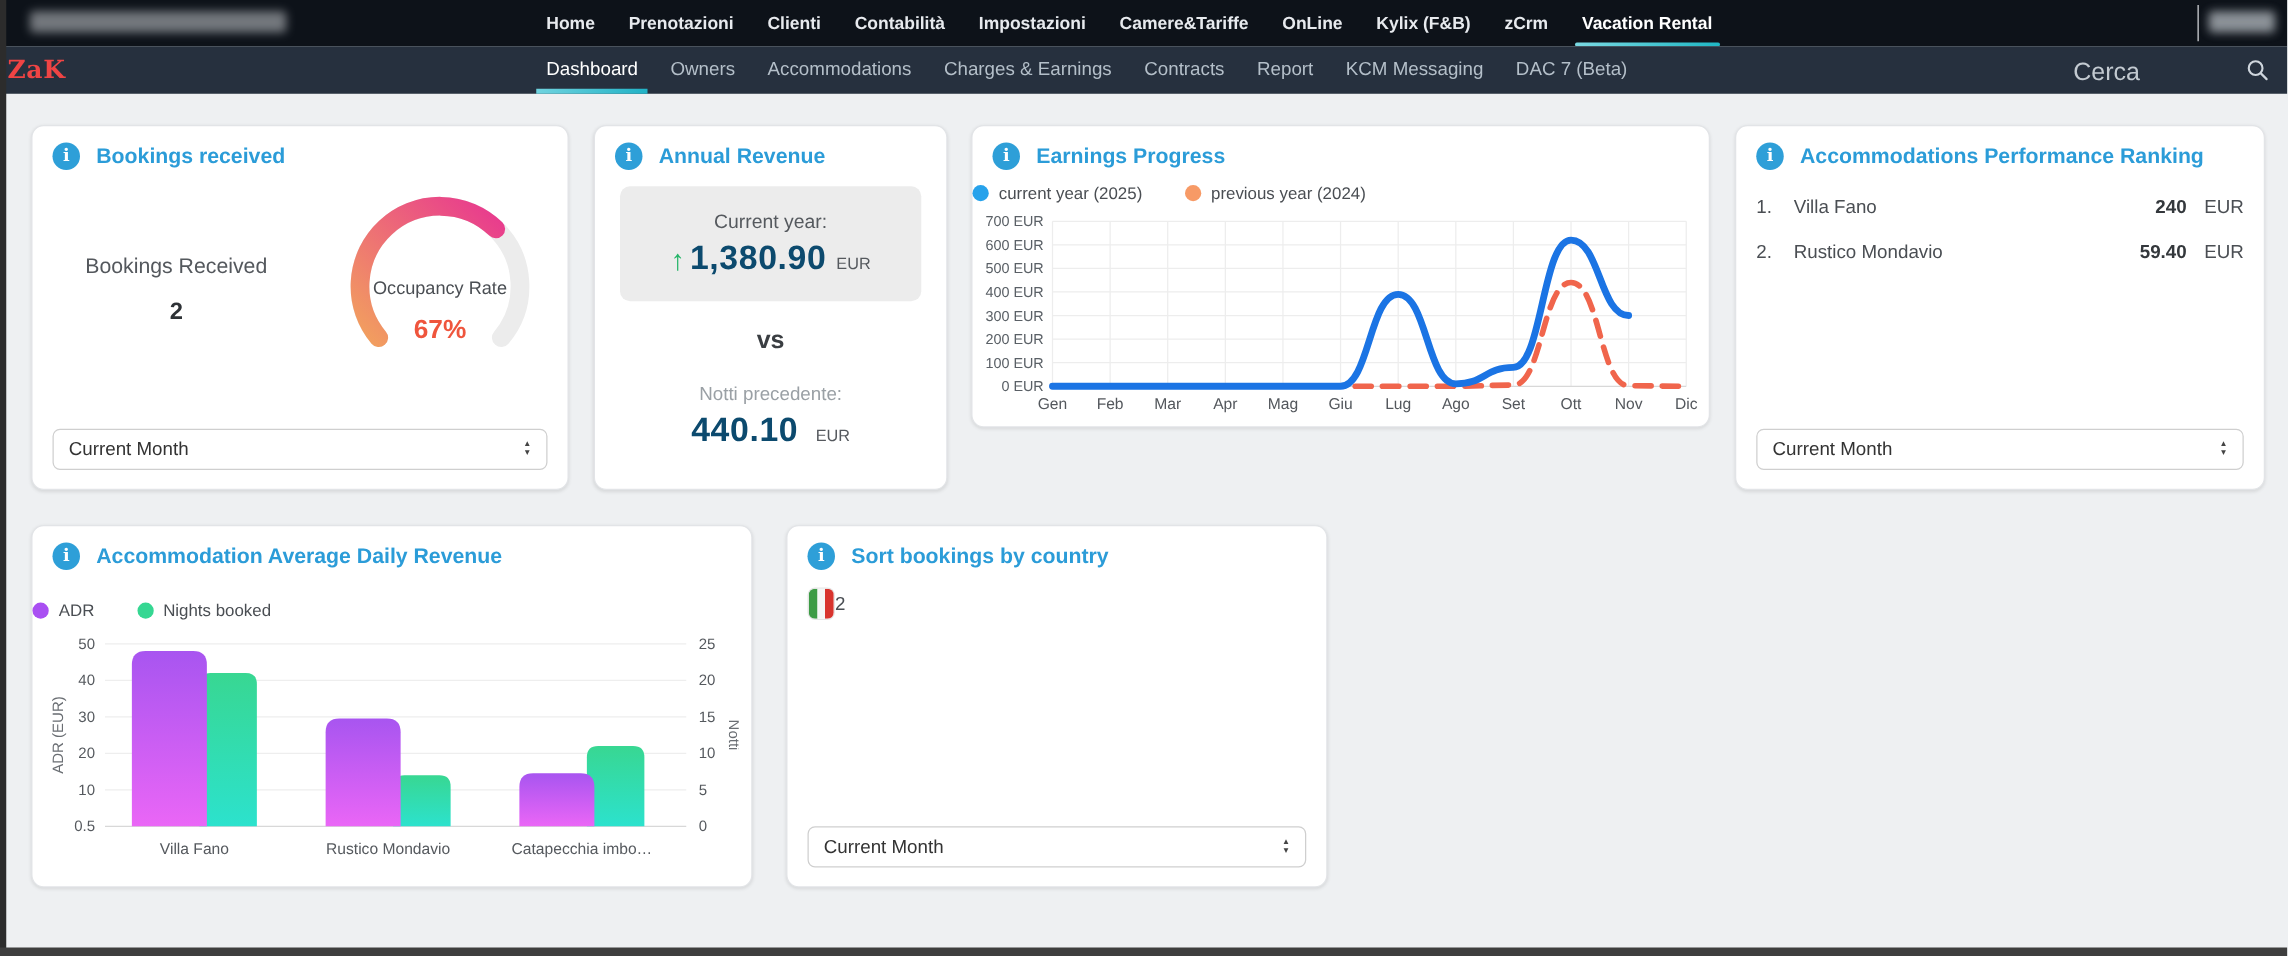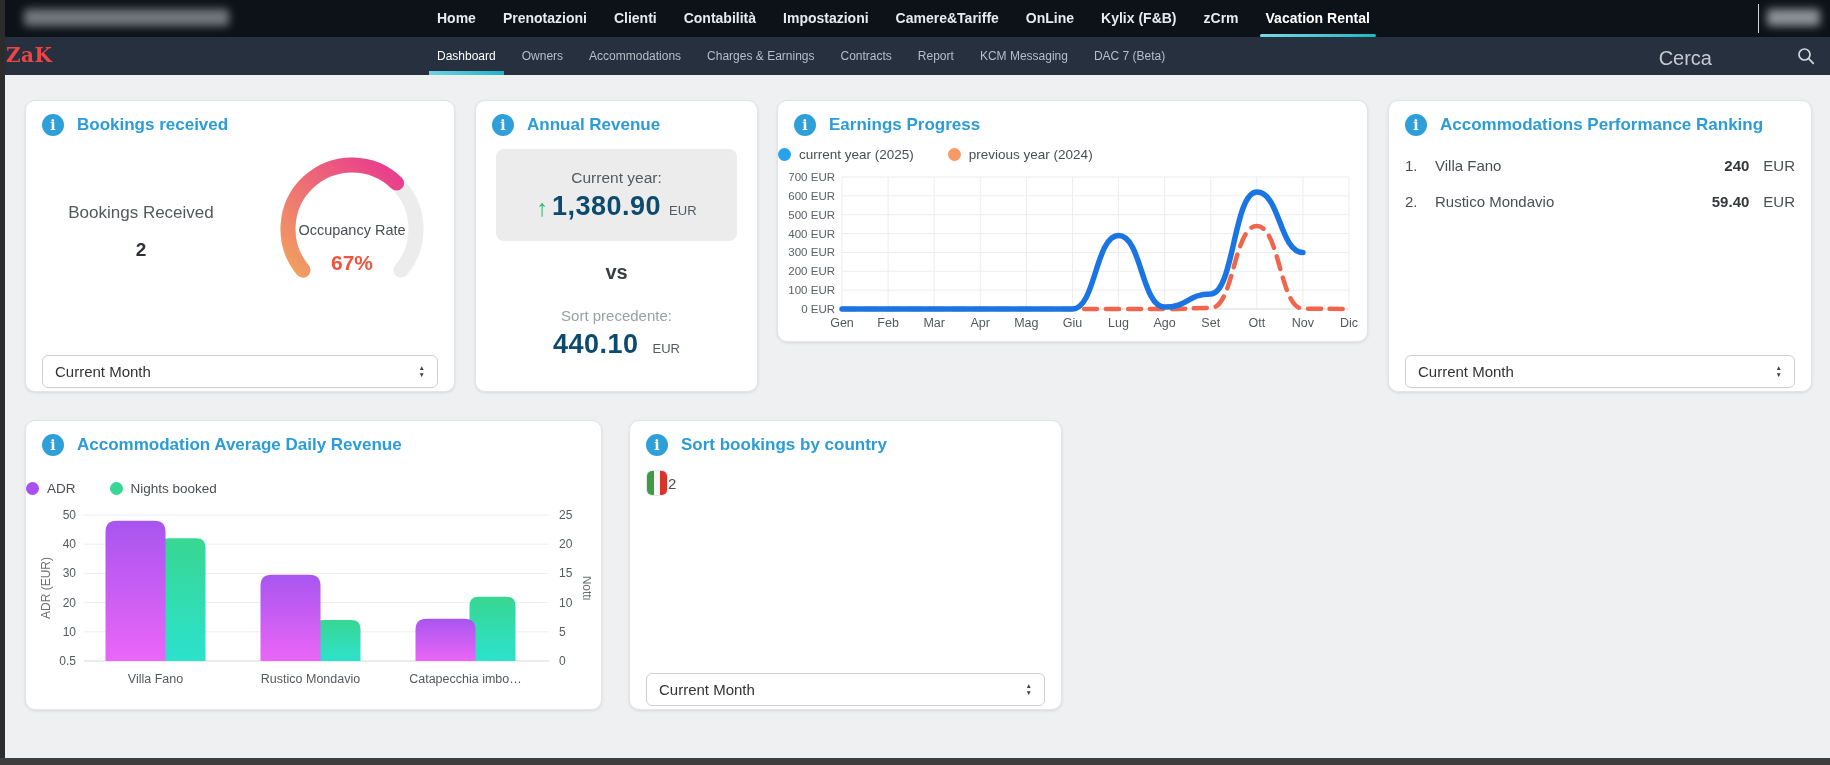--- a/index.html
+++ b/index.html
@@ -16,21 +16,21 @@
       background:linear-gradient(90deg,#7ad9e2,#1fb7c4); border-radius:2px; }
   .redact { filter:blur(4px); border-radius:3px; }
   .redact-brand { position:absolute; left:24px; top:9px; width:205px; height:17px; background:#8d9196; opacity:.8; }
   .redact-user { position:absolute; left:1767px; top:9px; width:53px; height:17px; background:#9aa0a6; opacity:.9; }
   .topnav-divider { position:absolute; left:1758px; top:4px; width:1px; height:29px; background:#e9ecef; opacity:.9; }
 
   
   .subnav { position:absolute; left:0; top:37px; width:1830px; height:38px; background:#26303e; z-index:5; }
   .logo { position:absolute; left:6px; top:6px; color:#ef4444; font-family:"DejaVu Serif","Liberation Serif",serif; font-size:20px; font-weight:700; letter-spacing:.5px; }
   .subnav-items { position:absolute; left:437px; top:0; height:38px; display:flex; gap:26px; align-items:center; }
-  .subnav-item { color:#b4bfc9; font-size:12px; white-space:nowrap; position:relative; height:38px; line-height:38px; cursor:pointer; }
+  .subnav-item { color:#b4bfc9; font-size:15px; white-space:nowrap; position:relative; height:38px; line-height:38px; cursor:pointer; }
   .subnav-item.active { color:#ffffff; }
   .subnav-item.active::after { content:""; position:absolute; left:-8px; right:-8px; bottom:0; height:4px;
       background:linear-gradient(90deg,#6fd3df,#21b2c6); }
   .search-label { position:absolute; right:118px; top:10px; color:#c3cad1; font-size:20px; }
   .search-icon { position:absolute; right:14px; top:9px; width:20px; height:20px; cursor:pointer; }
 
   
   .left-strip { position:absolute; left:0; top:0; width:5px; height:765px; background:#2c2c2c; z-index:9; }
   .bottom-strip { position:absolute; left:0; bottom:0; width:1830px; height:7px; background:#3e3e3e; z-index:9; }
 
@@ -44,21 +44,21 @@
   #card-adr      { left:25px; top:420px; width:577px; height:290px; }
   #card-country  { left:629px; top:420px; width:433px; height:290px; }
 
   .card-head { position:absolute; left:16px; top:13px; display:flex; align-items:center; gap:13px; }
   .info-icon { width:22px; height:22px; border-radius:50%; background:#2e9fd8; color:#ffffff;
                font-family:"DejaVu Serif","Liberation Serif",serif; font-weight:700; font-size:14px;
                display:flex; align-items:center; justify-content:center; flex:0 0 auto; }
   .card-title { color:#2b9cd8; font-size:17px; font-weight:700; white-space:nowrap; }
 
   
-  .select { position:absolute; left:16px; right:16px; bottom:3px; height:33px; border:1px solid #cfcfcf;
+  .select { position:absolute; left:16px; right:16px; bottom:15px; height:33px; border:1px solid #cfcfcf;
             border-radius:6px; background:#fff; display:flex; align-items:center; padding:0 12px; cursor:pointer;gap:46px; }
   .select-label { font-size:15px; color:#333; flex:1; }
   .select-arrows { display:flex; flex-direction:column; line-height:1.05; font-size:6.5px; color:#444; }
 
   
   .metric-block { position:absolute; left:10px; top:102px; width:210px; text-align:center; }
   .metric-label { font-size:17px; color:#54585d; }
   .metric-value { font-size:19px; font-weight:700; color:#2e3236; margin-top:16px; }
   .gauge-wrap { position:absolute; right:12px; top:44px; width:180px; height:160px; }
 
@@ -180,21 +180,21 @@
     </div>
     <div class="ann-box">
       <div class="ann-cur-label">Current year:</div>
       <div class="ann-value-row">
         <span class="ann-arrow">↑</span>
         <span class="ann-value">1,380.90</span>
         <span class="ann-cur">EUR</span>
       </div>
     </div>
     <div class="ann-vs">vs</div>
-    <div class="ann-prev-label">Sort precedente:</div>
+    <div class="ann-prev-label">Notti precedente:</div>
     <div class="ann-prev-row">
       <span class="ann-value">440.10</span>
       <span class="ann-cur">EUR</span>
     </div>
   </div>
 
   <div class="card" id="card-earnings">
     <div class="card-head">
       <span class="info-icon">i</span>
       <span class="card-title">Earnings Progress</span>

